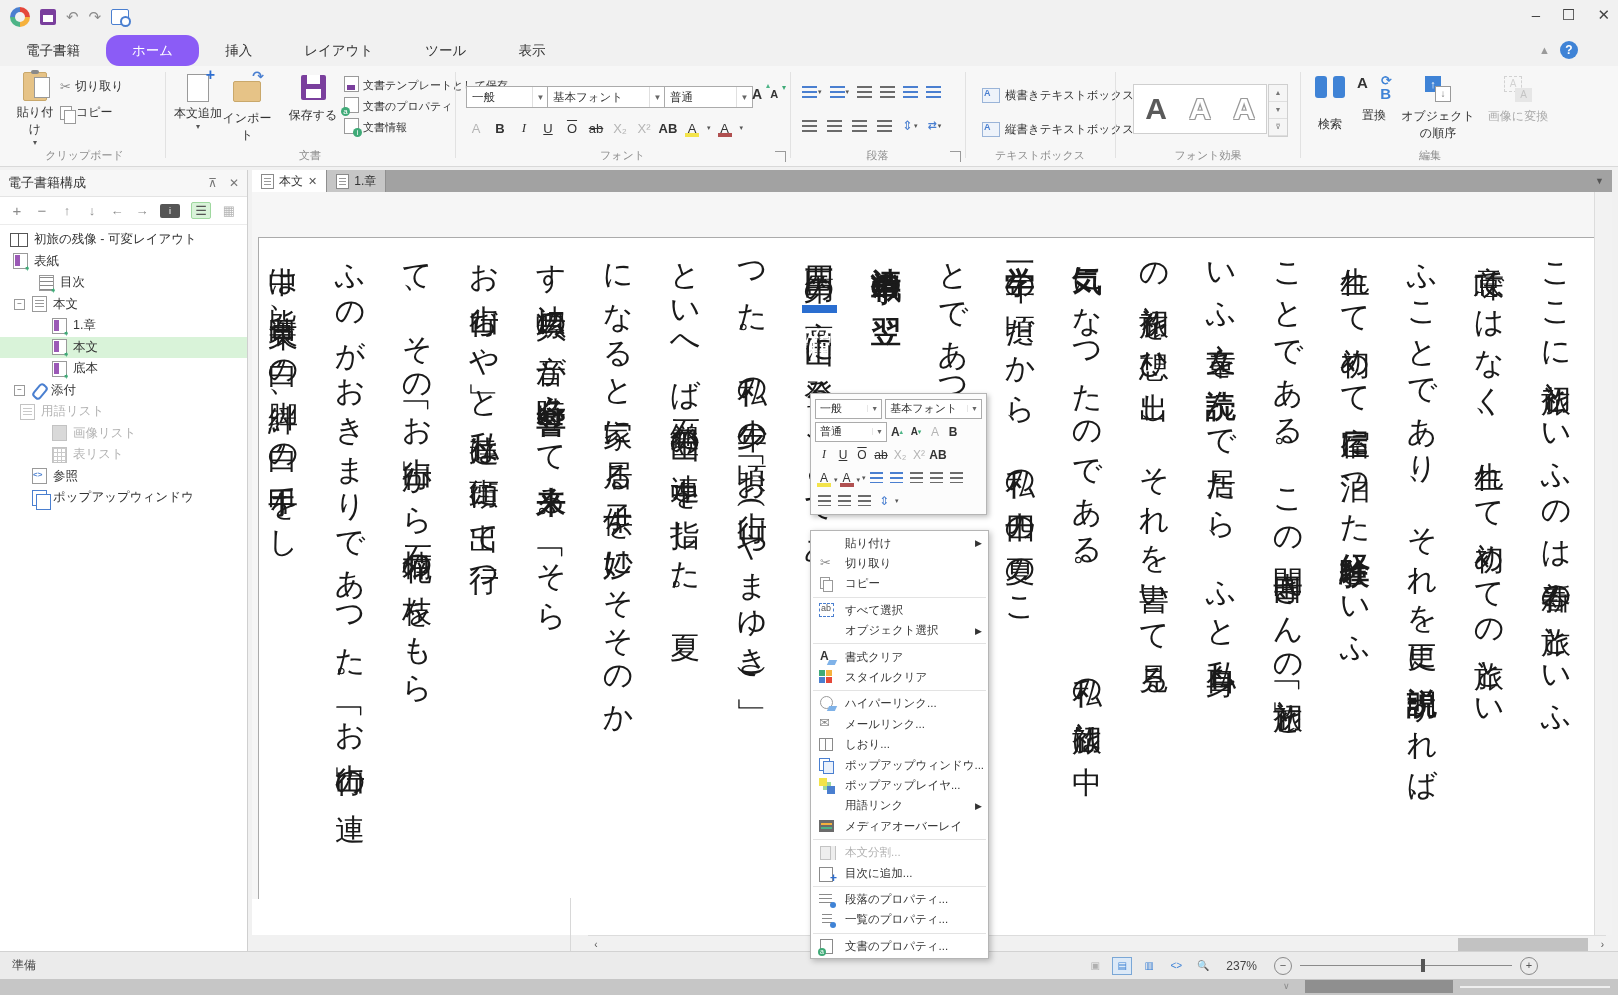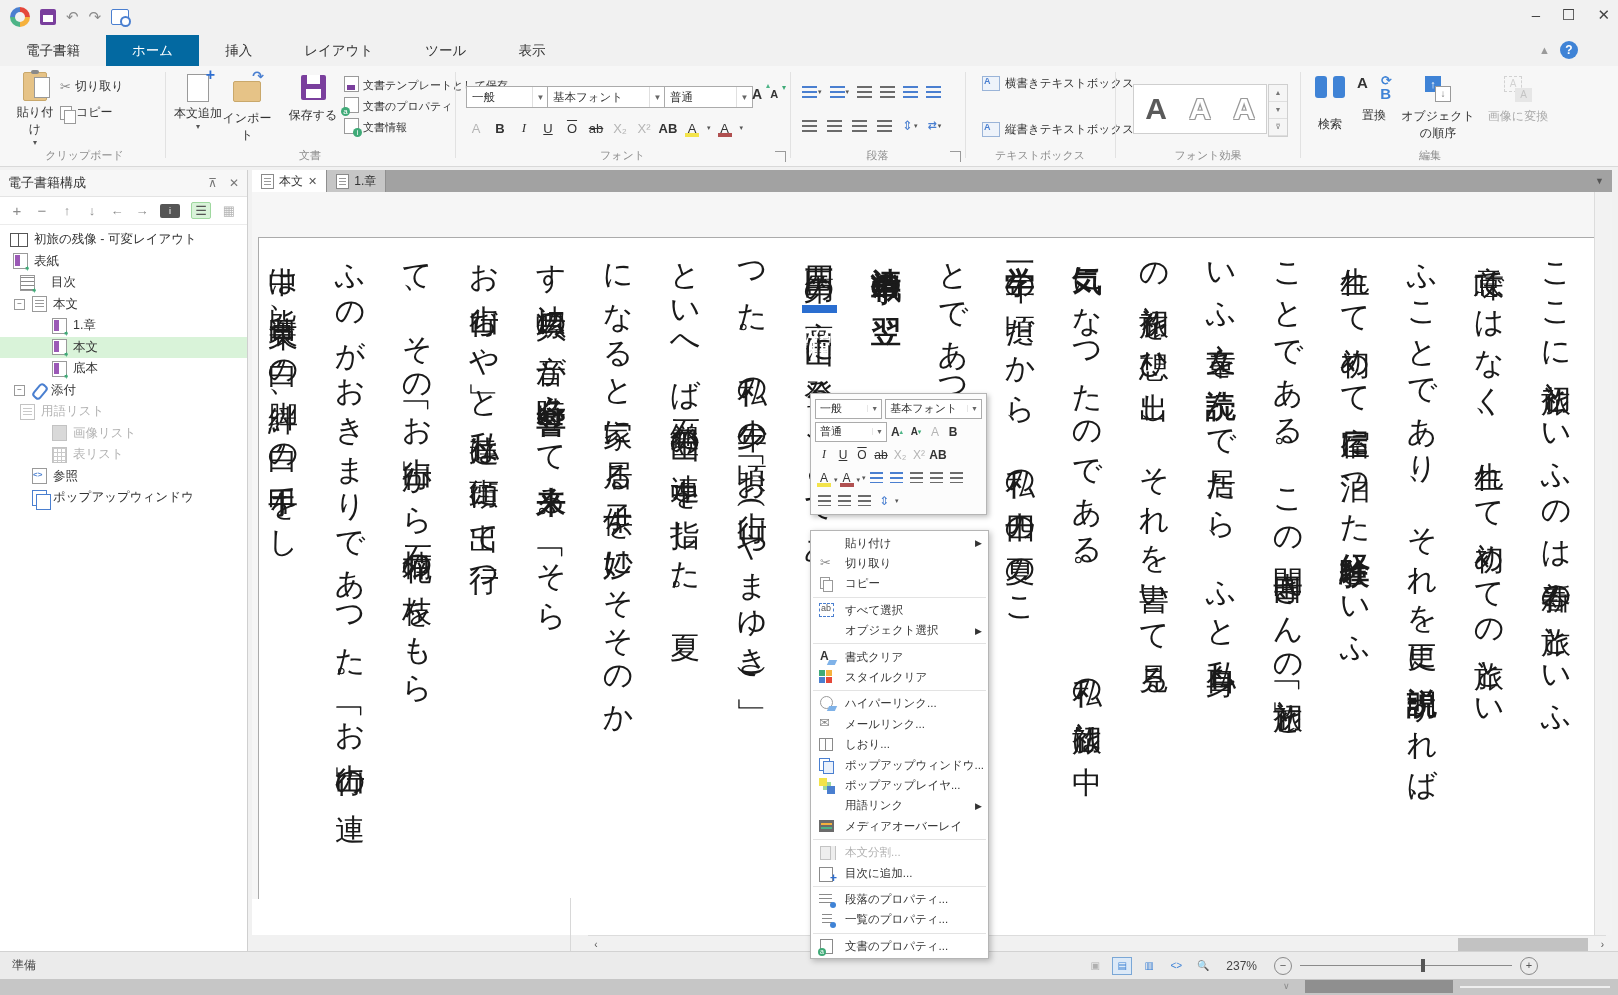--- a/index.html
+++ b/index.html
@@ -13,21 +13,21 @@
   .qsave{width:16px;height:16px;background:#7a3f9d;border-radius:2px;position:relative;}
   .qsave::after{content:"";position:absolute;left:3px;top:6px;width:10px;height:7px;background:#fff;}
   .qprev{width:16px;height:14px;border:1px solid #4a7fd0;border-radius:2px;position:relative;background:#fff;}
   .qprev::after{content:"";position:absolute;right:-3px;bottom:-3px;width:7px;height:7px;border:2px solid #4a7fd0;border-radius:50%;background:#fff;}
   .wtitle{position:absolute;left:0;right:0;top:9px;text-align:center;font-size:13px;color:#333;}
   .wctrl{position:absolute;right:8px;top:6px;display:flex;gap:22px;font-size:15px;color:#444;}
   .wctrl span{cursor:default;}
   
   .tabrow{position:absolute;left:0;top:35px;width:1618px;height:31px;display:flex;align-items:stretch;}
   .rtab{padding:0 26px;display:flex;align-items:center;font-size:13.5px;color:#333;}
-  .rtab.active{background:#0369a1;color:#fff;}
+  .rtab.active{background:#8b5cf6;color:#fff;border-radius:13px;}
   .ribbon-collapse{position:absolute;right:68px;top:44px;color:#9a9a9a;font-size:11px;}
   .ribbon-help{position:absolute;right:40px;top:41px;width:18px;height:18px;border-radius:50%;background:#3f83d6;color:#fff;text-align:center;line-height:18px;font-size:12px;font-weight:bold;}
   
   .ribbon{position:absolute;left:0;top:66px;width:1618px;height:100px;background:#f7f7f7;border-bottom:1px solid #d9d9d9;}
   .gsep{position:absolute;top:6px;bottom:8px;width:1px;background:#e2e2e2;}
   .glabel{position:absolute;bottom:3px;font-size:11px;color:#8e8e8e;text-align:center;}
   .launcher{position:absolute;bottom:4px;width:10px;height:10px;border-left:1px solid #9a9a9a;border-bottom:1px solid #9a9a9a;transform:rotate(180deg);}
   .bigbtn{position:absolute;text-align:center;font-size:12px;color:#333;}
   .bigbtn .cap{margin-top:3px;}
   .dn{font-size:8px;color:#555;}
@@ -333,21 +333,21 @@
         </span>
       <span style="display:flex;align-items:center;">
           <span style="color:#4a7fd0;font-size:11px;font-weight:bold;">⇄</span>
           <span class="tarr">▾</span>
         </span>
     </div>
     <div class="glabel" style="left:790px;width:175px;">段落</div>
     <div class="launcher" style="left:950px;"></div>
     <div class="gsep" style="left:965px;"></div>
 
-    <div class="tbrow" style="left:982px;top:10px;">
+    <div class="tbrow" style="left:982px;top:22px;">
       <span class="tbx"></span>
       <span>横書きテキストボックス</span>
     </div>
     <div class="tbrow" style="left:982px;top:56px;">
       <span class="tbx"></span>
       <span>縦書きテキストボックス</span>
     </div>
     <div class="glabel" style="left:965px;width:150px;">テキストボックス</div>
     <div class="gsep" style="left:1115px;"></div>
 
@@ -414,21 +414,21 @@
     </div>
     <div class="tree" id="treeRoot">
         <div class="trow" style="padding-left: 10px;">
           <span class="ticn book"></span>
           <span>初旅の残像 - 可変レイアウト</span>
         </div>
         <div class="trow" style="padding-left: 13px;">
           <span class="ticn psave"></span>
           <span>表紙</span>
         </div>
-        <div class="trow" style="padding-left: 20px; gap: 10px;">
+        <div class="trow" style="padding-left: 39px;">
           <span class="ticn toc"></span>
           <span>目次</span>
         </div>
         <div class="trow" style="padding-left: 32px;">
           <span class="texp" style="left: 14px;">−</span>
           <span class="ticn doc"></span>
           <span>本文</span>
         </div>
         <div class="trow" style="padding-left: 52px;">
           <span class="ticn psave"></span>

